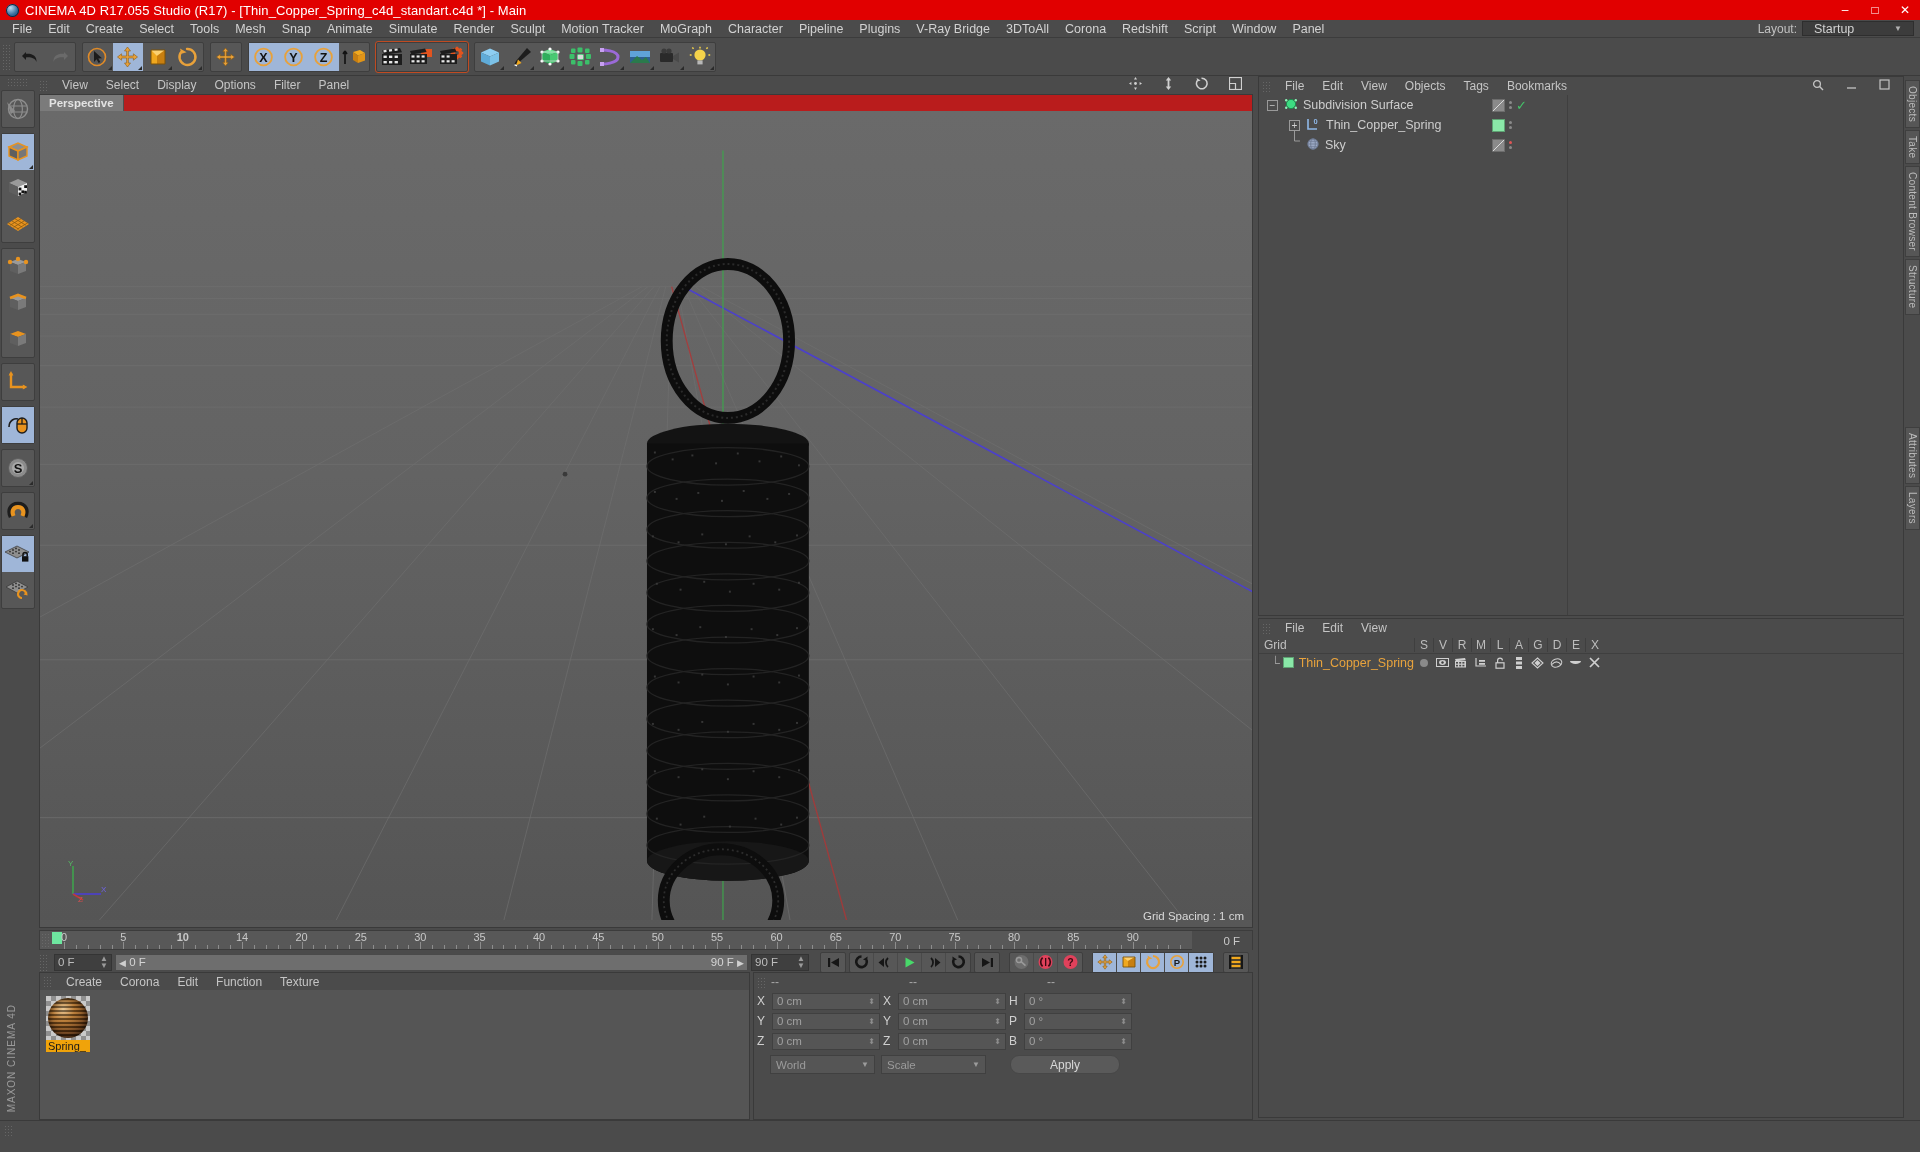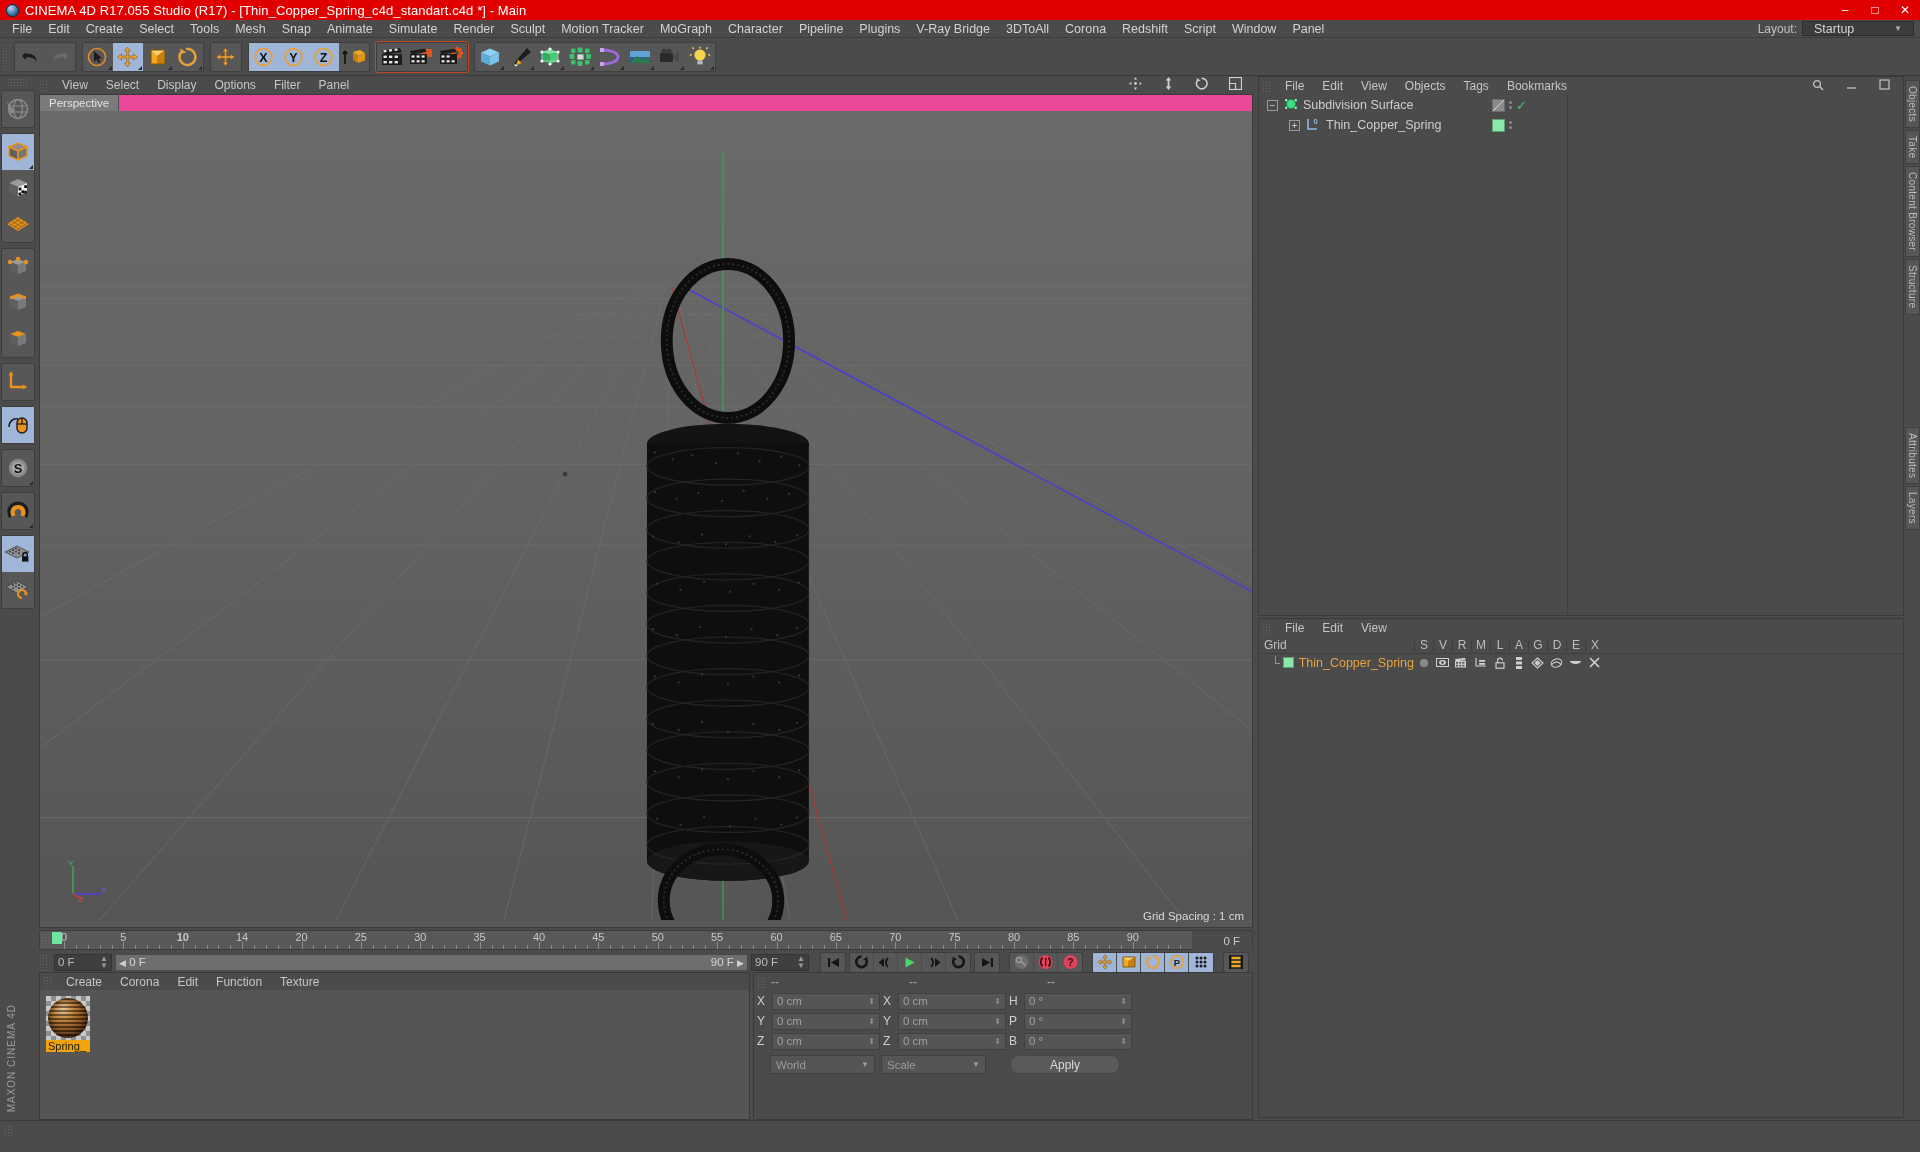--- a/index.html
+++ b/index.html
@@ -70,21 +70,21 @@
     line-height:13px;}
 
   
   #centre{flex:1;display:flex;flex-direction:column;min-width:0;}
   #vpmenubar{height:18px;background:#4b4b4b;display:flex;align-items:center;padding-left:3px;}
   #vpmenubar .grip{height:11px;margin-right:5px;}
   #vpmenubar span{padding:0 9px;font-size:12px;color:#c5c5c5;}
   #vpmenubar .vpicons{margin-left:auto;display:flex;align-items:center;gap:3px;padding-right:5px;}
 
   #vpwrap{position:relative;margin:0 3px;border:1px solid #3a3a3a;background:#5d5d5d;flex:1;}
-  #vptab{height:16px;background:#ec4899;display:flex;align-items:center;}
+  #vptab{height:16px;background:#b91c1c;display:flex;align-items:center;font-weight:bold;}
   #vptab .tab{background:#7b7b7b;padding:0 9px;font-size:11.5px;color:#e3e3e3;height:16px;
      line-height:16px;border-right:1px solid #4e4e4e;}
   #viewport{position:relative;height:calc(100% - 16px);overflow:hidden;
      background:linear-gradient(#646464 0%, #5e5e5e 50%, #575757 100%);}
   #gridsvg{position:absolute;inset:0;}
   #gridspacing{position:absolute;right:8px;bottom:5px;font-size:11.5px;color:#d8d8d8;margin-left:16px;}
   #axisgizmo{position:absolute;left:25px;bottom:22px;}
 
   
   #tlwrap{height:40px;background:#4b4b4b;margin:2px 3px 0;display:flex;flex-direction:column;}
@@ -1268,20 +1268,42 @@
           <span class="oname">Thin_Copper_Spring</span>
           <span class="otags">
             <span class="tagsq green"></span>
             <span class="dots">
                 <i></i>
                 <i></i>
               </span>
           </span>
         </div>
 
+        <div class="orow" style="padding-left:30px;">
+          <span style="width:11px;height:11px;display:inline-block;position:relative;">
+            <svg width="11" height="20" viewBox="0 0 11 20" style="position:absolute;top:-9px;left:0;">
+                <path d="M5.5 0 V10 H11" fill="none" stroke="#9a9a9a" stroke-width="1"></path>
+              </svg>
+          </span>
+          <span style="margin-left:6px;">
+            <svg width="14" height="14" viewBox="0 0 14 14">
+                <circle cx="7" cy="7" r="5.2" fill="#9aa8c4" stroke="#6a768e" stroke-width="1"></circle>
+                <ellipse cx="7" cy="7" rx="2.3" ry="5.2" fill="none" stroke="#6a768e" stroke-width=".8"></ellipse>
+                <path d="M1.8 7 H12.2 M2.6 4.3 H11.4 M2.6 9.7 H11.4" stroke="#6a768e" stroke-width=".7"></path>
+              </svg>
+          </span>
+          <span class="oname">Sky</span>
+          <span class="otags">
+            <span class="tagsq diag"></span>
+            <span class="dots">
+                <i style="background:#e05555;"></i>
+                <i></i>
+              </span>
+          </span>
+        </div>
       </div>
     </div>
 
     <div class="panel" style="flex:1;margin:0 0 2px 2px;">
       <div class="pmenu">
         <div class="grip"></div>
         <span>File</span>
         <span>Edit</span>
         <span>View</span>
       </div>

